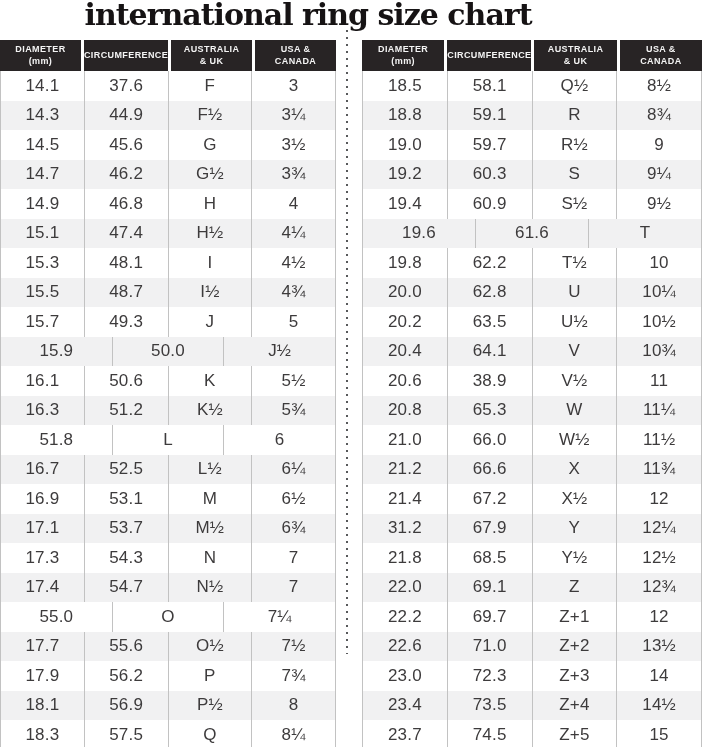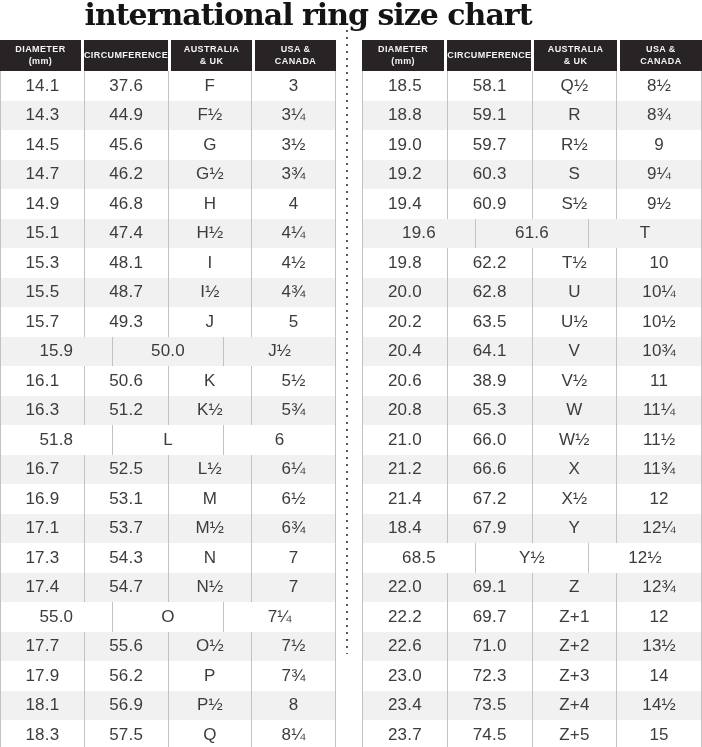--- a/index.html
+++ b/index.html
@@ -370,27 +370,28 @@
   </div>
 
   <div class="tr">
     <div class="td">21.4</div>
     <div class="td">67.2</div>
     <div class="td">X½</div>
     <div class="td">12</div>
   </div>
 
   <div class="tr">
-    <div class="td">18.4</div>
+    <div class="td">31.2</div>
     <div class="td">67.9</div>
     <div class="td">Y</div>
     <div class="td">12¼</div>
   </div>
 
   <div class="tr">
+    <div class="td">21.8</div>
     <div class="td">68.5</div>
     <div class="td">Y½</div>
     <div class="td">12½</div>
   </div>
 
   <div class="tr">
     <div class="td">22.0</div>
     <div class="td">69.1</div>
     <div class="td">Z</div>
     <div class="td">12¾</div>

